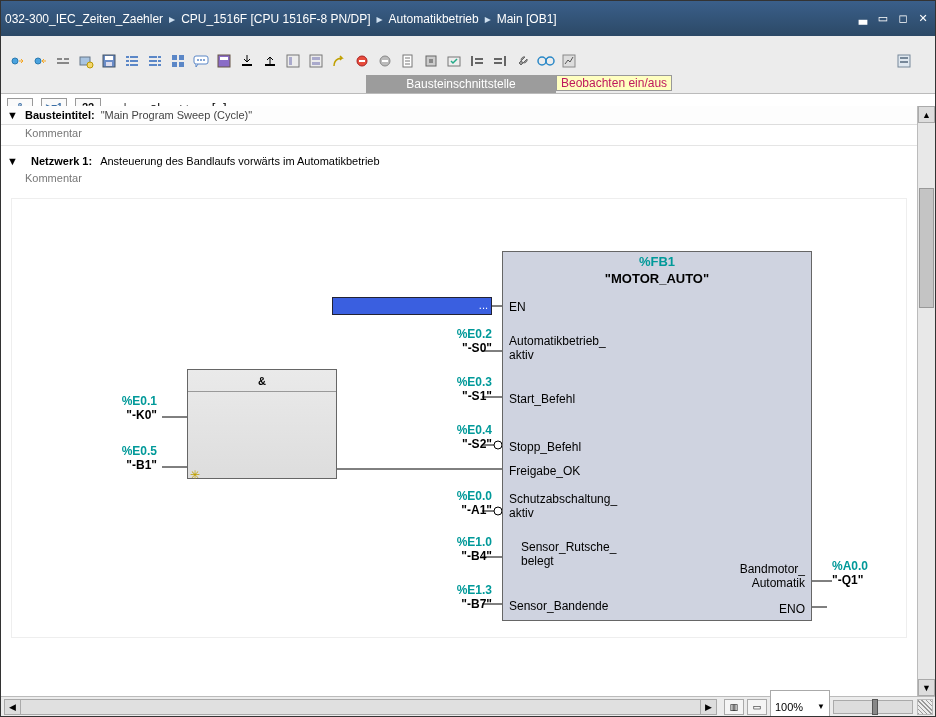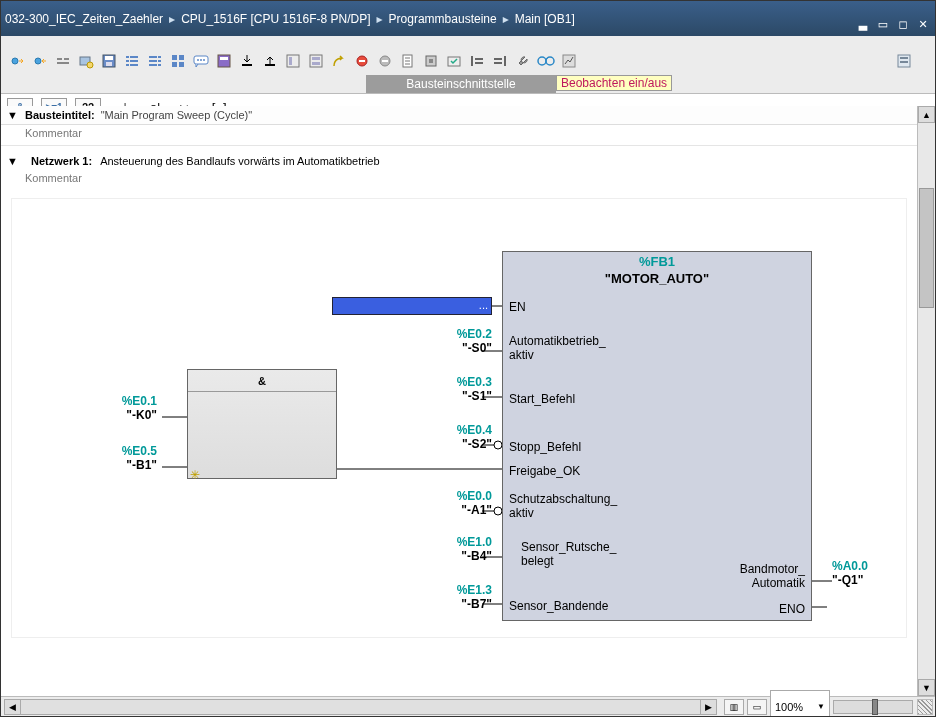--- a/index.html
+++ b/index.html
@@ -1,19 +1,19 @@
 <!DOCTYPE html>
 <html><head>
 <meta charset="utf-8">
 <style>
   * { box-sizing: border-box; margin: 0; padding: 0; }
   body { font-family: Arial, sans-serif; font-size: 11px; background: #fff; width: 936px; height: 717px; overflow: hidden; position: relative; border: 1px solid #333; }
 
   
-  .titlebar { background: linear-gradient(to bottom, #3a5f8a, #2c4966); color: #fff; height: 35px; display: flex; padding: 16px 4px; font-size: 12px; }
+  .titlebar { background: linear-gradient(to bottom, #3a5f8a, #2c4966); color: #fff; height: 35px; display: flex; align-items: center; padding: 16px 4px; font-size: 12px; }
   .titlebar .crumb { display: flex; align-items: center; gap: 6px; flex: 1; }
   .titlebar .sep { color: #cfe0f0; }
   .titlebar .btns { display: flex; gap: 4px; }
   .titlebar .wbtn { width: 16px; height: 14px; color: #fff; display: flex; align-items: center; justify-content: center; font-size: 11px; cursor: pointer; }
 
   
   .toolbar-wrap { background: #ececec; border-bottom: 1px solid #bbb; padding: 2px 16px 0 2px; }
   .findbar { height: 9px; display:flex; justify-content:flex-end; }
   .toolbar { display: flex; align-items: center; height: 28px; padding: 0 3px; gap: 0; flex-wrap: nowrap; }
   .tbtn { width: 22px; height: 22px; display: inline-flex; align-items: center; justify-content: center; border: 1px solid transparent; margin-right: 1px; cursor: pointer; border-radius: 2px; }
@@ -86,21 +86,21 @@
 </style>
 </head>
 <body>
 
 <div class="titlebar">
   <div class="crumb">
     <span>032-300_IEC_Zeiten_Zaehler</span>
     <span class="sep">▸</span>
     <span>CPU_1516F [CPU 1516F-8 PN/DP]</span>
     <span class="sep">▸</span>
-    <span>Programmbausteine</span>
+    <span>Automatikbetrieb</span>
     <span class="sep">▸</span>
     <span>Main [OB1]</span>
   </div>
   <div class="btns">
     <div class="wbtn">▃</div>
     <div class="wbtn">▭</div>
     <div class="wbtn">◻</div>
     <div class="wbtn">✕</div>
   </div>
 </div>

